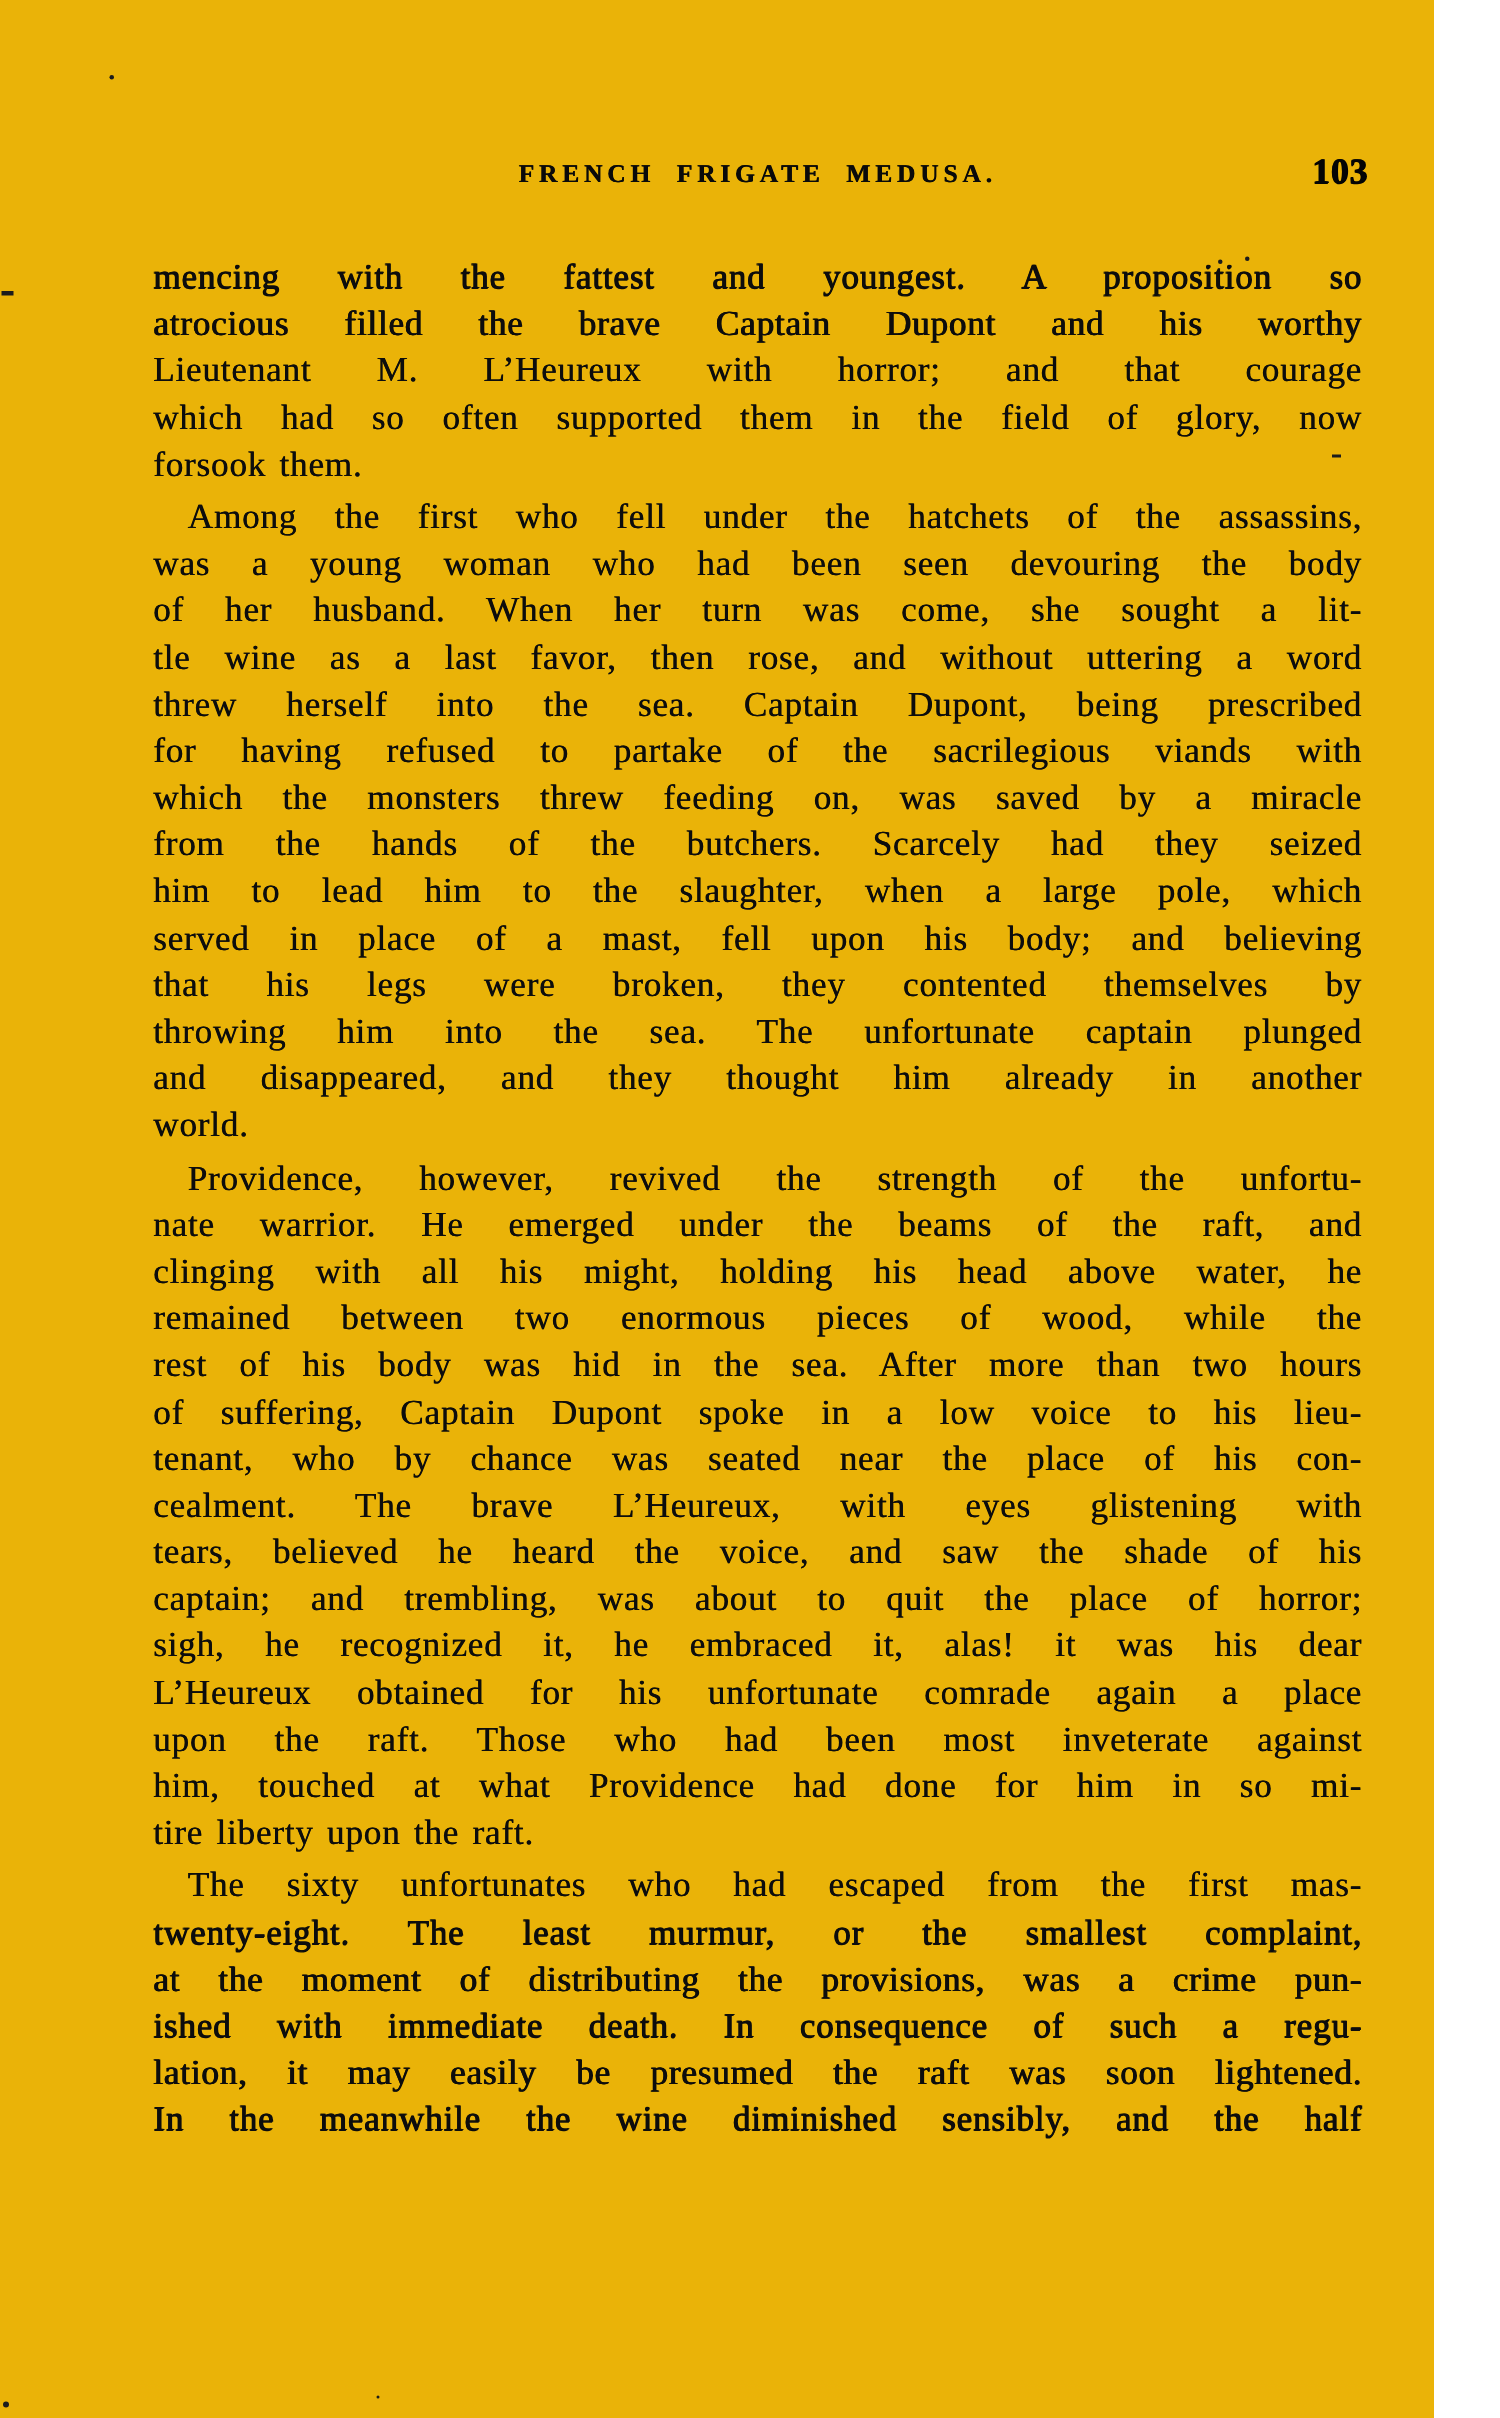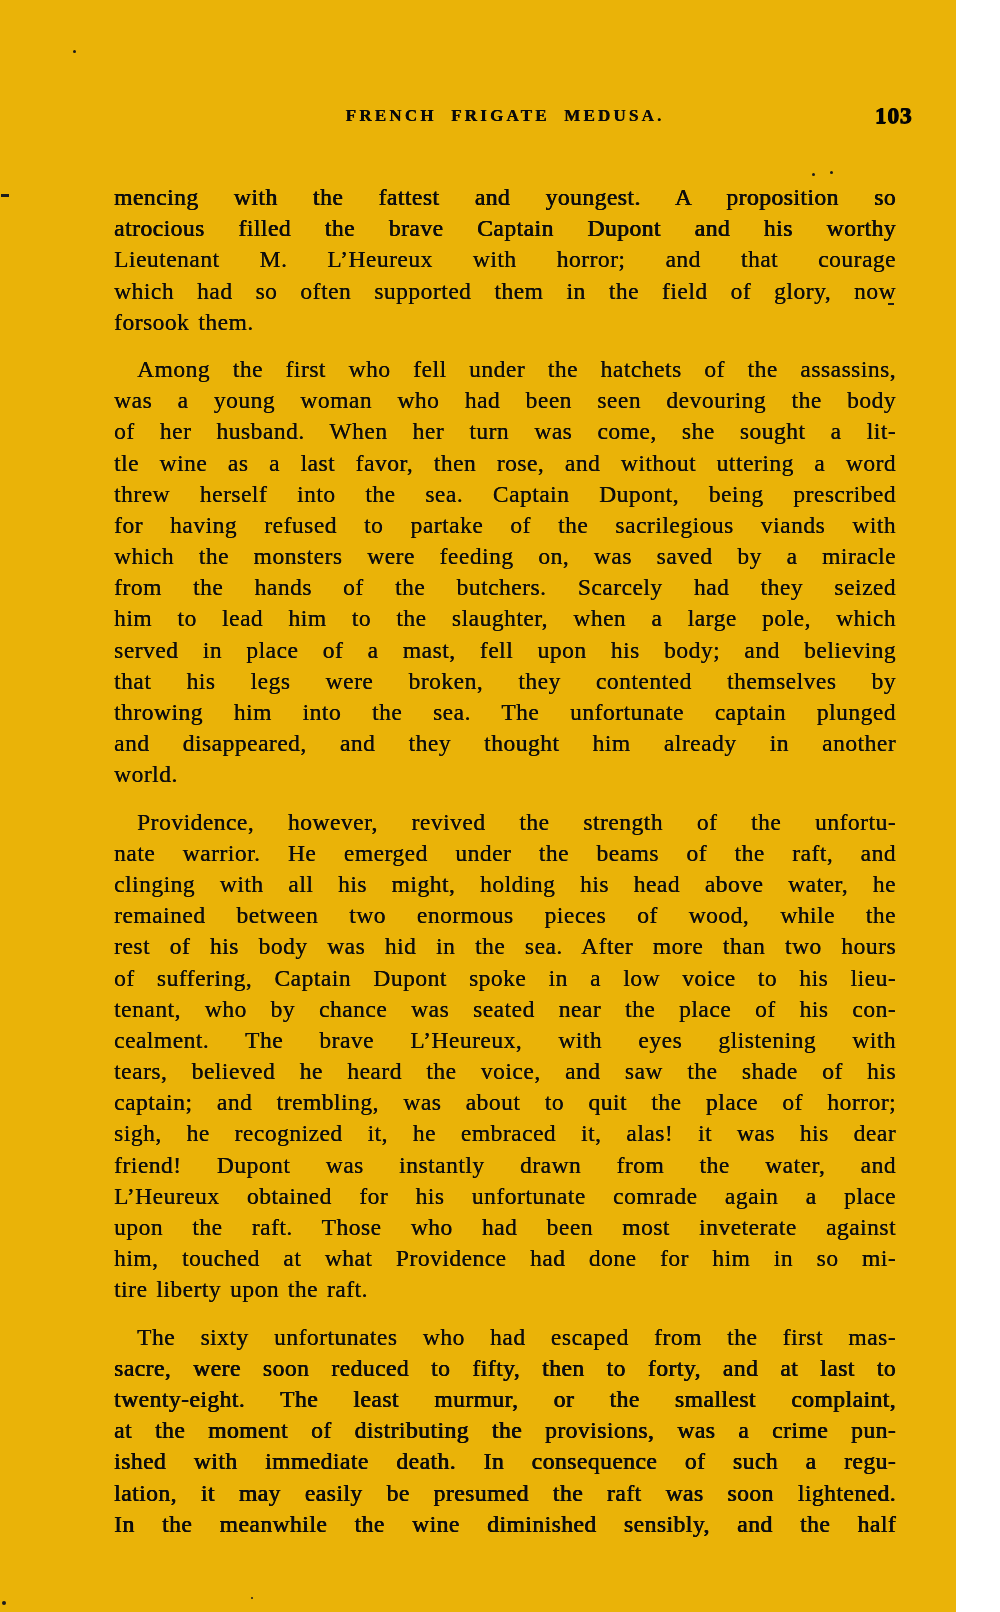--- a/index.html
+++ b/index.html
@@ -44,21 +44,21 @@
     color: #050505;
     text-shadow: 0.7px 0 0 currentColor, 0 0.5px 0 currentColor;
     margin-left: 28px;
   }
   .page-body {
     position: absolute;
     left: 98px;
     top: 166px;
     width: 814px;
   }
-  .paragraph { margin: 16px; padding: 0; }
+  .paragraph { margin: 4px; padding: 0; }
   .line {
     font-size: 23.5px;
     line-height: 31.2px;
     height: 31.2px;
     letter-spacing: 0.5px;
     word-spacing: 2.5px;
     text-align: justify;
     text-align-last: justify;
     white-space: nowrap;
     text-shadow: 0.3px 0 0 currentColor;
@@ -96,50 +96,48 @@
         <div class="line">which had so often supported them in the field of glory, now</div>
         <div class="line end">forsook them.</div>
       </div>
       <div class="paragraph">
         <div class="line indent">Among the first who fell under the hatchets of the assassins,</div>
         <div class="line">was a young woman who had been seen devouring the body</div>
         <div class="line">of her husband.  When her turn was come, she sought a lit-</div>
         <div class="line">tle wine as a last favor, then rose, and without uttering a word</div>
         <div class="line">threw herself into the sea.  Captain Dupont, being prescribed</div>
         <div class="line">for having refused to partake of the sacrilegious viands with</div>
-        <div class="line">which the monsters were feeding on, was saved by a miracle</div>
+        <div class="line">which the monsters threw feeding on, was saved by a miracle</div>
         <div class="line">from the hands of the butchers.  Scarcely had they seized</div>
         <div class="line">him to lead him to the slaughter, when a large pole, which</div>
         <div class="line">served in place of a mast, fell upon his body; and believing</div>
         <div class="line">that his legs were broken, they contented themselves by</div>
         <div class="line">throwing him into the sea.  The unfortunate captain plunged</div>
         <div class="line">and disappeared, and they thought him already in another</div>
         <div class="line end">world.</div>
       </div>
       <div class="paragraph">
         <div class="line indent">Providence, however, revived the strength of the unfortu-</div>
         <div class="line">nate warrior.  He emerged under the beams of the raft, and</div>
         <div class="line">clinging with all his might, holding his head above water, he</div>
         <div class="line">remained between two enormous pieces of wood, while the</div>
         <div class="line">rest of his body was hid in the sea.  After more than two hours</div>
         <div class="line">of suffering, Captain Dupont spoke in a low voice to his lieu-</div>
         <div class="line">tenant, who by chance was seated near the place of his con-</div>
         <div class="line">cealment.  The brave L’Heureux, with eyes glistening with</div>
         <div class="line">tears, believed he heard the voice, and saw the shade of his</div>
         <div class="line">captain; and trembling, was about to quit the place of horror;</div>
         <div class="line">sigh, he recognized it, he embraced it, alas! it was his dear</div>
-        <div class="line">friend!  Dupont was instantly drawn from the water, and</div>
         <div class="line">L’Heureux obtained for his unfortunate comrade again a place</div>
         <div class="line">upon the raft.  Those who had been most inveterate against</div>
         <div class="line">him, touched at what Providence had done for him in so mi-</div>
         <div class="line end">tire liberty upon the raft.</div>
       </div>
       <div class="paragraph">
         <div class="line indent">The sixty unfortunates who had escaped from the first mas-</div>
-        <div class="line heavy">sacre, were soon reduced to fifty, then to forty, and at last to</div>
         <div class="line heavy">twenty-eight.  The least murmur, or the smallest complaint,</div>
         <div class="line heavy">at the moment of distributing the provisions, was a crime pun-</div>
         <div class="line heavy">ished with immediate death.  In consequence of such a regu-</div>
         <div class="line heavy">lation, it may easily be presumed the raft was soon lightened.</div>
         <div class="line heavy">In the meanwhile the wine diminished sensibly, and the half</div>
       </div>
     </div>
 
   <div class="artifact round" style="left:73px; top:50px; width:3px; height:3px;"></div>
   <div class="artifact" style="left:1px; top:194px; width:8px; height:3px;"></div>

